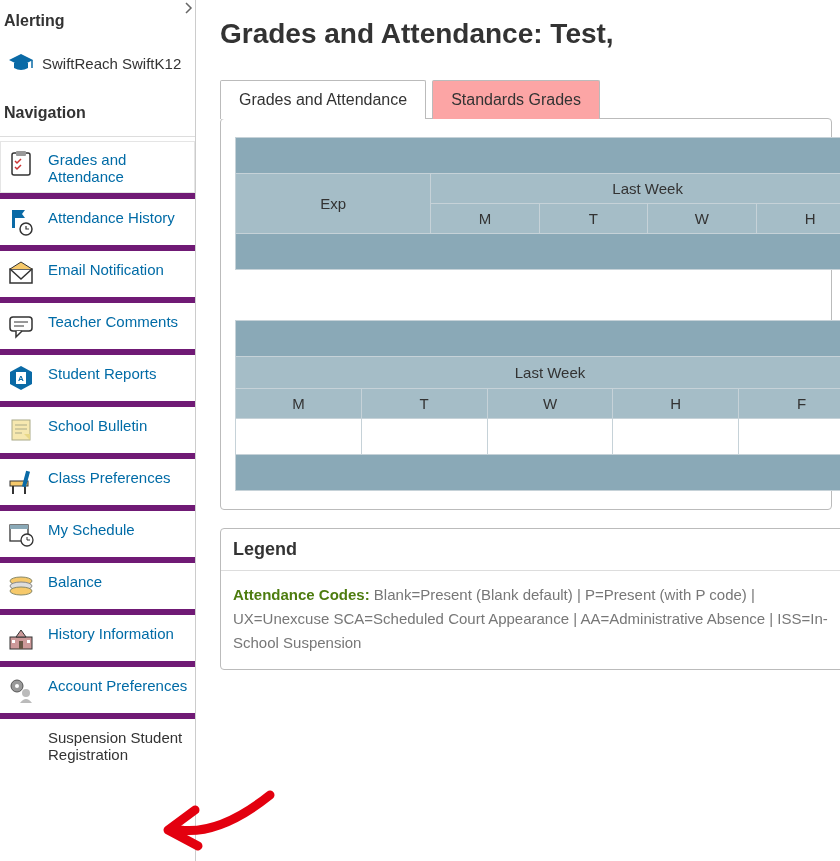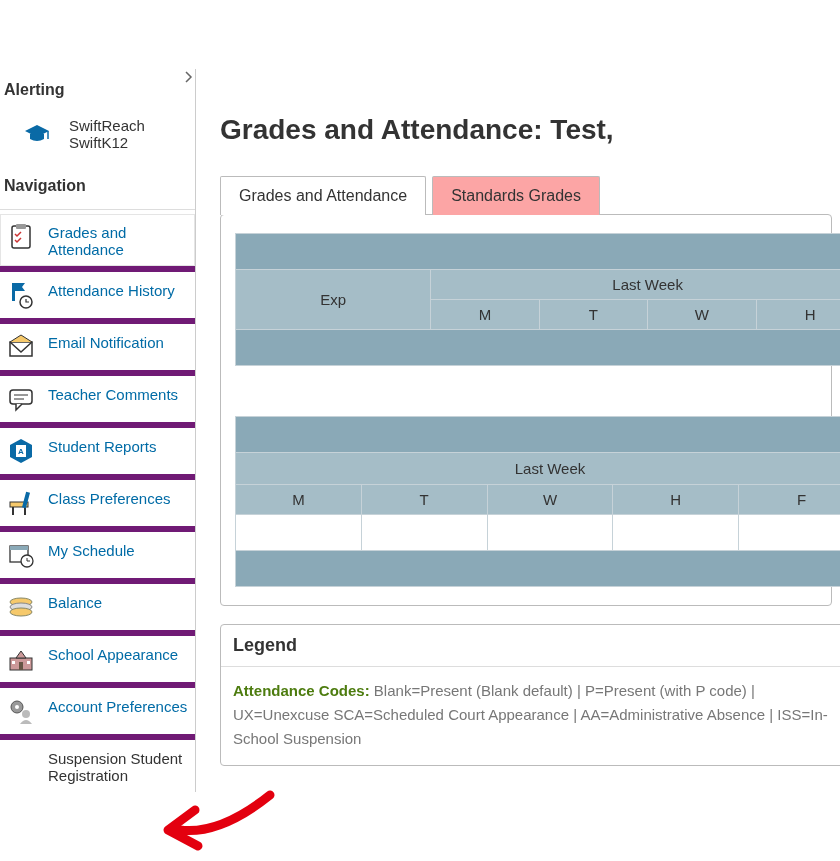--- a/index.html
+++ b/index.html
@@ -1,20 +1,20 @@
 <!DOCTYPE html>
 <html><head>
 <meta charset="utf-8">
 <style>
   *{box-sizing:border-box;margin:0;padding:0;font-family:Arial,Helvetica,sans-serif;}
   body{width:840px;height:861px;overflow:hidden;background:#fff;color:#333;font-size:15px;position:relative;}
-  .layout{display:flex;height:100%;align-items:center;}
+  .layout{display:flex;height:100%;}
   .sidebar{width:196px;flex:none;border-right:1px solid #ccc;padding:8px 0 0 0;position:relative;}
   .section-hdr{font-weight:bold;color:#333;font-size:16px;padding:4px 0 10px 4px;}
-  .alert-item{display:flex;align-items:center;padding:8px 22px;gap:11px;}
+  .alert-item{display:flex;align-items:center;padding:8px 6px;}
   .alert-item .icon{width:30px;height:30px;flex:none;margin-right:6px;}
   .alert-item .lbl{color:#333;font-size:15px;line-height:17px;}
   .nav-divider{border-top:1px solid #ddd;margin:4px 0;}
   .nav-list{display:flex;flex-direction:column;}
   .nav-item{display:flex;align-items:flex-start;padding:8px 6px;border-top:6px solid #701a75;cursor:pointer;}
   .nav-item:first-child{border-top:none;}
   .nav-item.active{background:#fff;box-shadow:inset 0 0 0 1px #e5e5e5;}
   .nav-item .icon{width:30px;height:30px;flex:none;margin-right:12px;}
   .nav-item .lbl{color:#006ba6;font-size:15px;line-height:17px;padding-top:2px;}
   .nav-item.plain .lbl{color:#333;}
@@ -118,20 +118,30 @@
 
       <div class="nav-item">
         <span class="icon"><svg width="30" height="30" viewBox="0 0 30 30">
               <path d="M15 3 L26 9 V21 L15 27 L4 21 V9 Z" fill="#0a6aa6"></path>
               <rect x="10" y="9" width="10" height="12" fill="#fff"></rect>
               <text x="15" y="18" text-anchor="middle" font-size="8" fill="#0a6aa6" font-weight="bold">A</text>
             </svg></span>
         <span class="lbl">Student Reports</span>
       </div>
 
+      <div class="nav-item">
+        <span class="icon"><svg width="30" height="30" viewBox="0 0 30 30">
+              <rect x="6" y="5" width="18" height="20" fill="#f6e8b0" stroke="#aa8" stroke-width="1"></rect>
+              <path d="M18 19 L24 25 L24 19 Z" fill="#e8d888"></path>
+              <line x1="9" y1="10" x2="21" y2="10" stroke="#aa8"></line>
+              <line x1="9" y1="14" x2="21" y2="14" stroke="#aa8"></line>
+              <line x1="9" y1="18" x2="16" y2="18" stroke="#aa8"></line>
+            </svg></span>
+        <span class="lbl">School Bulletin</span>
+      </div>
 
       <div class="nav-item">
         <span class="icon"><svg width="30" height="30" viewBox="0 0 30 30">
               <rect x="4" y="14" width="18" height="5" fill="#f6c96b" stroke="#333"></rect>
               <line x1="7" y1="19" x2="7" y2="27" stroke="#333" stroke-width="2"></line>
               <line x1="19" y1="19" x2="19" y2="27" stroke="#333" stroke-width="2"></line>
               <rect x="18" y="4" width="4" height="16" fill="#0a6aa6" transform="rotate(15 20 12)"></rect>
             </svg></span>
         <span class="lbl">Class Preferences</span>
       </div>
@@ -156,21 +166,21 @@
       </div>
 
       <div class="nav-item">
         <span class="icon"><svg width="30" height="30" viewBox="0 0 30 30">
               <rect x="4" y="14" width="22" height="12" fill="#c99" stroke="#333"></rect>
               <path d="M10 14 L15 7 L20 14 Z" fill="#c99" stroke="#333"></path>
               <rect x="13" y="18" width="4" height="8" fill="#654"></rect>
               <rect x="6" y="17" width="3" height="3" fill="#fff"></rect>
               <rect x="21" y="17" width="3" height="3" fill="#fff"></rect>
             </svg></span>
-        <span class="lbl">School Appearance</span>
+        <span class="lbl">History Information</span>
       </div>
 
       <div class="nav-item">
         <span class="icon"><svg width="30" height="30" viewBox="0 0 30 30">
               <circle cx="11" cy="11" r="6" fill="#999" stroke="#555"></circle>
               <circle cx="11" cy="11" r="2" fill="#fff"></circle>
               <circle cx="20" cy="18" r="4" fill="#bbb"></circle>
               <path d="M14 28 q6 -8 12 0" fill="#bbb"></path>
             </svg></span>
         <span class="lbl">Account Preferences</span>

